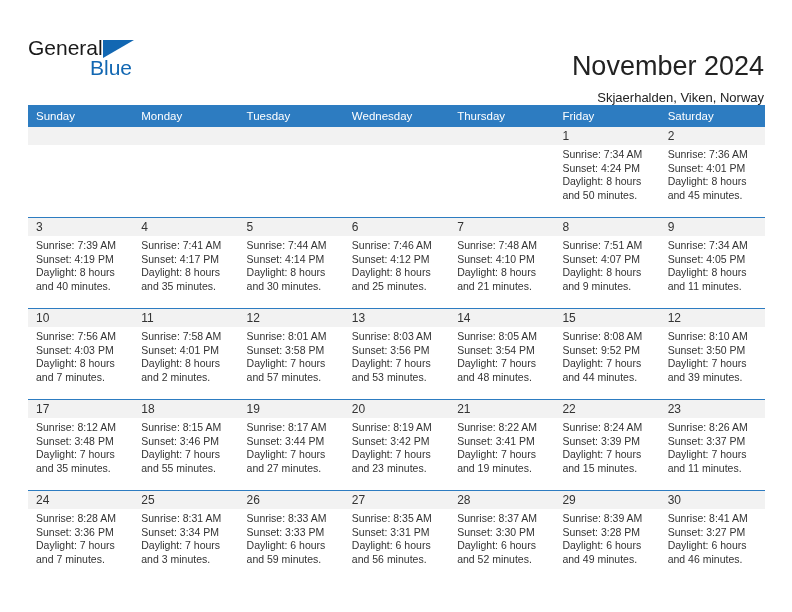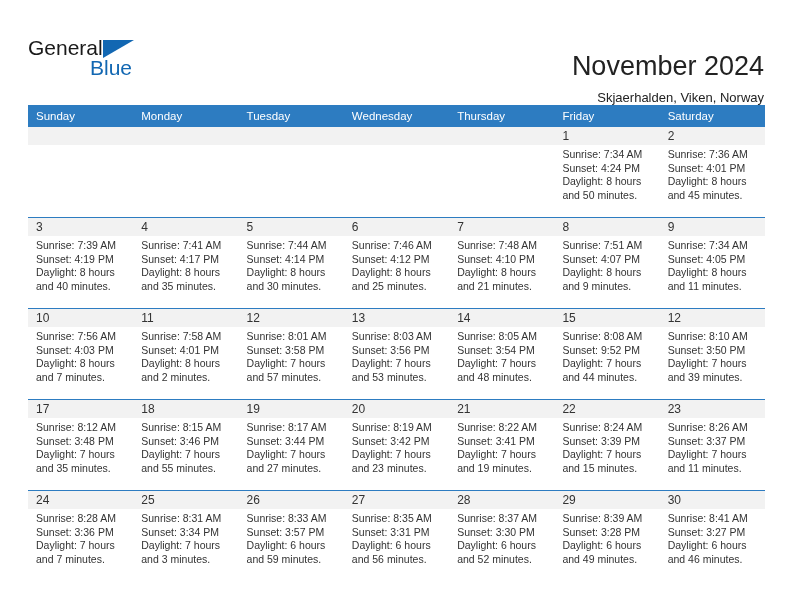--- a/index.html
+++ b/index.html
@@ -490,21 +490,21 @@
               <div>Daylight: 7 hours</div>
               <div>and 3 minutes.</div>
             </div>
           </div>
           <div class="day">
             <div class="day-band">
               <div class="day-num">26</div>
             </div>
             <div class="day-info">
               <div>Sunrise: 8:33 AM</div>
-              <div>Sunset: 3:57 PM</div>
+              <div>Sunset: 3:33 PM</div>
               <div>Daylight: 6 hours</div>
               <div>and 59 minutes.</div>
             </div>
           </div>
           <div class="day">
             <div class="day-band">
               <div class="day-num">27</div>
             </div>
             <div class="day-info">
               <div>Sunrise: 8:35 AM</div>

